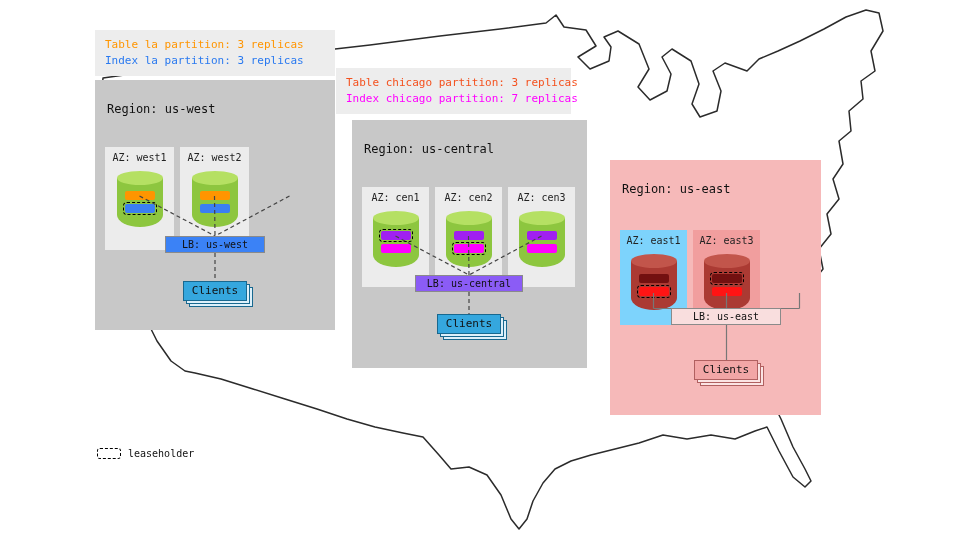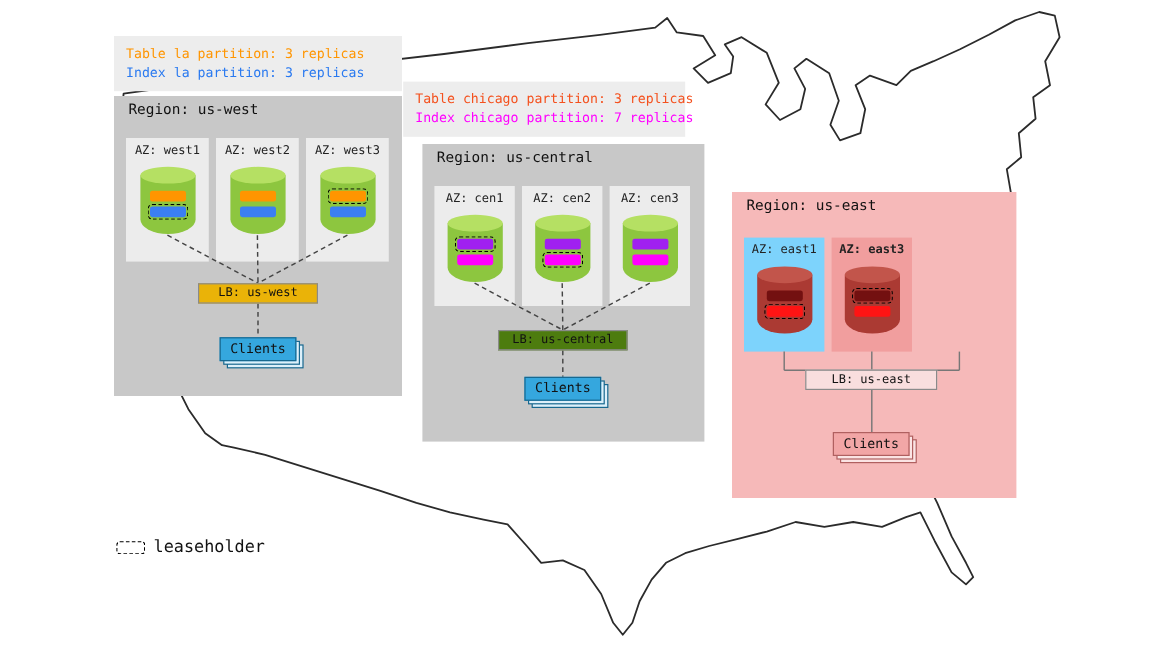--- a/index.html
+++ b/index.html
@@ -13,24 +13,24 @@
   .map-svg { position:absolute; left:0; top:0; z-index:0; }
 
   .annotation {
     position:absolute; z-index:2;
     padding:7px 10px;
     font-size:11px; line-height:16px;
     white-space:nowrap;
   }
 
   .region { position:absolute; z-index:1; }
-  .region-title { padding:4px 12px 0 12px; font-size:12px; color:#111; }
+  .region-title { padding:22px 12px 0 12px; font-size:12px; color:#111; }
 
   .az-row { position:absolute; display:flex; gap:6px; }
-  .az { position:relative; flex:0 0 auto; }
+  .az { position:relative; flex:0 0 auto;margin-top:32px; }
   .az-label { text-align:center; padding-top:5px; font-size:10px; color:#222; }
 
   .cylinder { position:absolute; width:46px; height:56px; left:50%; transform:translateX(-50%); top:24px; }
   .cyl-body { position:absolute; top:7px; left:0; width:46px; height:49px;
               border-radius:0 0 23px 23px / 0 0 12px 12px; }
   .cyl-top  { position:absolute; top:0; left:0; width:46px; height:14px; border-radius:50%; }
   .bar { position:absolute; left:8px; width:30px; height:9px; border-radius:2px; z-index:3; }
   .bar.b0 { top:20px; }
   .bar.b1 { top:33px; }
   .bar.leaseholder { outline:1.5px dashed #000; outline-offset:1px; }
@@ -50,21 +50,21 @@
     border:1px solid #18688f;
     box-shadow:3px 3px 0 -1px #ddf0fa, 3px 3px 0 0 #18688f,
                6px 6px 0 -1px #ddf0fa, 6px 6px 0 0 #18688f;
   }
   .clients--pink {
     border:1px solid #b06060;
     box-shadow:3px 3px 0 -1px #fbe4e4, 3px 3px 0 0 #b06060,
                6px 6px 0 -1px #fbe4e4, 6px 6px 0 0 #b06060;
   }
 
-  .legend { position:absolute; left:97px; top:448px; z-index:1; display:flex; align-items:center; gap:7px; font-size:14px; }
+  .legend { position:absolute; left:97px; top:448px; z-index:1; display:flex; align-items:flex-start; gap:7px; font-size:10px; }
   .legend-swatch { width:24px; height:11px; border:1.5px dashed #000; border-radius:3px; background:#fff; }
 </style>
 </head>
 <body>
 
 <div class="stage">
 
   <svg class="map-svg" width="960" height="540" viewBox="0 0 960 540">
     <path d="M103,78 L160,70 L230,61 L300,53 L370,45 L440,36 L500,29 L546,23 L556,15 L564,27 L586,30 L596,46 L578,57 L590,69 L609,61 L611,47 L604,37 L618,31 L639,44 L649,69 L638,87 L650,100 L667,91 L671,74 L662,57 L672,49 L691,61 L699,84 L692,104 L700,117 L717,111 L721,91 L713,71 L725,63 L747,71 L759,59 L778,51 L800,41 L824,29 L846,17 L866,10 L879,13 L883,31 L871,51 L875,71 L861,81 L863,99 L849,111 L851,131 L839,141 L843,164 L833,179 L839,199 L827,214 L831,234 L819,249 L823,269 L811,284 L815,304 L803,319 L805,339 L793,351 L795,371 L783,381 L785,397 L773,403 L781,419 L793,447 L805,469 L811,481 L805,487 L793,477 L779,451 L767,427 L755,431 L735,439 L711,435 L687,439 L663,435 L639,443 L615,449 L591,455 L571,461 L555,469 L543,483 L533,501 L527,519 L519,529 L511,519 L501,495 L487,475 L469,467 L451,469 L439,455 L423,437 L403,433 L375,427 L347,419 L317,409 L285,399 L253,389 L221,379 L195,373 L185,371 L171,361 L157,341 L145,317 L135,291 L127,265 L120,239 L113,213 L106,187 L103,161 L107,135 L100,109 Z" fill="none" stroke="#2b2b2b" stroke-width="1.5" stroke-linejoin="round"></path>
   </svg>
@@ -92,44 +92,35 @@
           <div class="bar b0" style="background: rgb(255, 149, 0);"></div>
           <div class="bar b1 leaseholder" style="background: rgb(59, 127, 242);"></div>
         </div>
       </div>
       <div class="az" style="width: 69px; height: 103px; background: rgb(236, 236, 236);">
         <div class="az-label">AZ: west2</div>
         <div class="cylinder">
           <div class="cyl-body" style="background: rgb(141, 198, 63);"></div>
           <div class="cyl-top" style="background: rgb(181, 224, 99);"></div>
           <div class="bar b0" style="background: rgb(255, 149, 0);"></div>
-          <div class="bar b1" style="background: rgb(59, 127, 242);"></div>
-        </div>
-      </div>
-      <div class="az" style="width: 69px; height: 103px; background: rgb(236, 236, 236);">
-        <div class="az-label">AZ: west3</div>
-        <div class="cylinder">
-          <div class="cyl-body" style="background: rgb(141, 198, 63);"></div>
-          <div class="cyl-top" style="background: rgb(181, 224, 99);"></div>
-          <div class="bar b0 leaseholder" style="background: rgb(255, 149, 0);"></div>
           <div class="bar b1" style="background: rgb(59, 127, 242);"></div>
         </div>
       </div>
     </div>
 
     <svg class="connectors" width="240" height="250">
       <g stroke="#444" stroke-width="1.2" stroke-dasharray="4 3">
         <line x1="44.5" y1="116" x2="120" y2="156"></line>
         <line x1="119.5" y1="116" x2="120" y2="156"></line>
         <line x1="194.5" y1="116" x2="120" y2="156"></line>
         <line x1="120" y1="173" x2="120" y2="201"></line>
       </g>
     </svg>
 
-    <div class="lb" style="left: 70px; top: 156px; width: 100px; background: #eab308;">LB: us-west</div>
+    <div class="lb" style="left: 70px; top: 156px; width: 100px; background: #3b82f6;">LB: us-west</div>
     <div class="clients clients--blue" style="left: 88px; top: 201px; background: rgb(53, 167, 222);">Clients</div>
   </div>
 
   <div class="region" style="left: 352px; top: 120px; width: 235px; height: 248px; background: rgb(200, 200, 200);">
     <div class="region-title">Region: us-central</div>
 
     <div class="az-row" style="left:10px;top:35px;">
       <div class="az" style="width: 67px; height: 100px; background: rgb(236, 236, 236);">
         <div class="az-label">AZ: cen1</div>
         <div class="cylinder">
@@ -161,38 +152,38 @@
 
     <svg class="connectors" width="235" height="248">
       <g stroke="#444" stroke-width="1.2" stroke-dasharray="4 3">
         <line x1="43.5" y1="116" x2="117" y2="155"></line>
         <line x1="116.5" y1="116" x2="117" y2="155"></line>
         <line x1="189.5" y1="116" x2="117" y2="155"></line>
         <line x1="117" y1="172" x2="117" y2="194"></line>
       </g>
     </svg>
 
-    <div class="lb" style="left: 63px; top: 155px; width: 108px; background: #4d7c0f;">LB: us-central</div>
+    <div class="lb" style="left: 63px; top: 155px; width: 108px; background: #8b5cf6;">LB: us-central</div>
     <div class="clients clients--blue" style="left: 85px; top: 194px; background: rgb(53, 167, 222);">Clients</div>
   </div>
 
-  <div class="region" style="left: 610px; top: 160px; width: 237px; height: 255px; background: rgb(246, 185, 185);">
+  <div class="region" style="left: 610px; top: 160px; width: 211px; height: 255px; background: rgb(246, 185, 185);">
     <div class="region-title">Region: us-east</div>
 
     <div class="az-row" style="left:10px;top:38px;">
       <div class="az" style="width: 67px; height: 95px; background: #7dd3fc;">
         <div class="az-label">AZ: east1</div>
         <div class="cylinder">
           <div class="cyl-body" style="background: rgb(171, 58, 51);"></div>
           <div class="cyl-top" style="background: rgb(194, 85, 75);"></div>
           <div class="bar b0" style="background: rgb(115, 16, 16);"></div>
           <div class="bar b1 leaseholder" style="background: rgb(255, 20, 20);"></div>
         </div>
       </div>
-      <div class="az" style="width: 67px; height: 95px; background: rgb(241, 158, 158); font-weight: bold;">
+      <div class="az" style="width: 67px; height: 95px; background: rgb(241, 158, 158);">
         <div class="az-label">AZ: east3</div>
         <div class="cylinder">
           <div class="cyl-body" style="background: rgb(171, 58, 51);"></div>
           <div class="cyl-top" style="background: rgb(194, 85, 75);"></div>
           <div class="bar b0 leaseholder" style="background: rgb(115, 16, 16);"></div>
           <div class="bar b1" style="background: rgb(255, 20, 20);"></div>
         </div>
       </div>
     </div>
 

